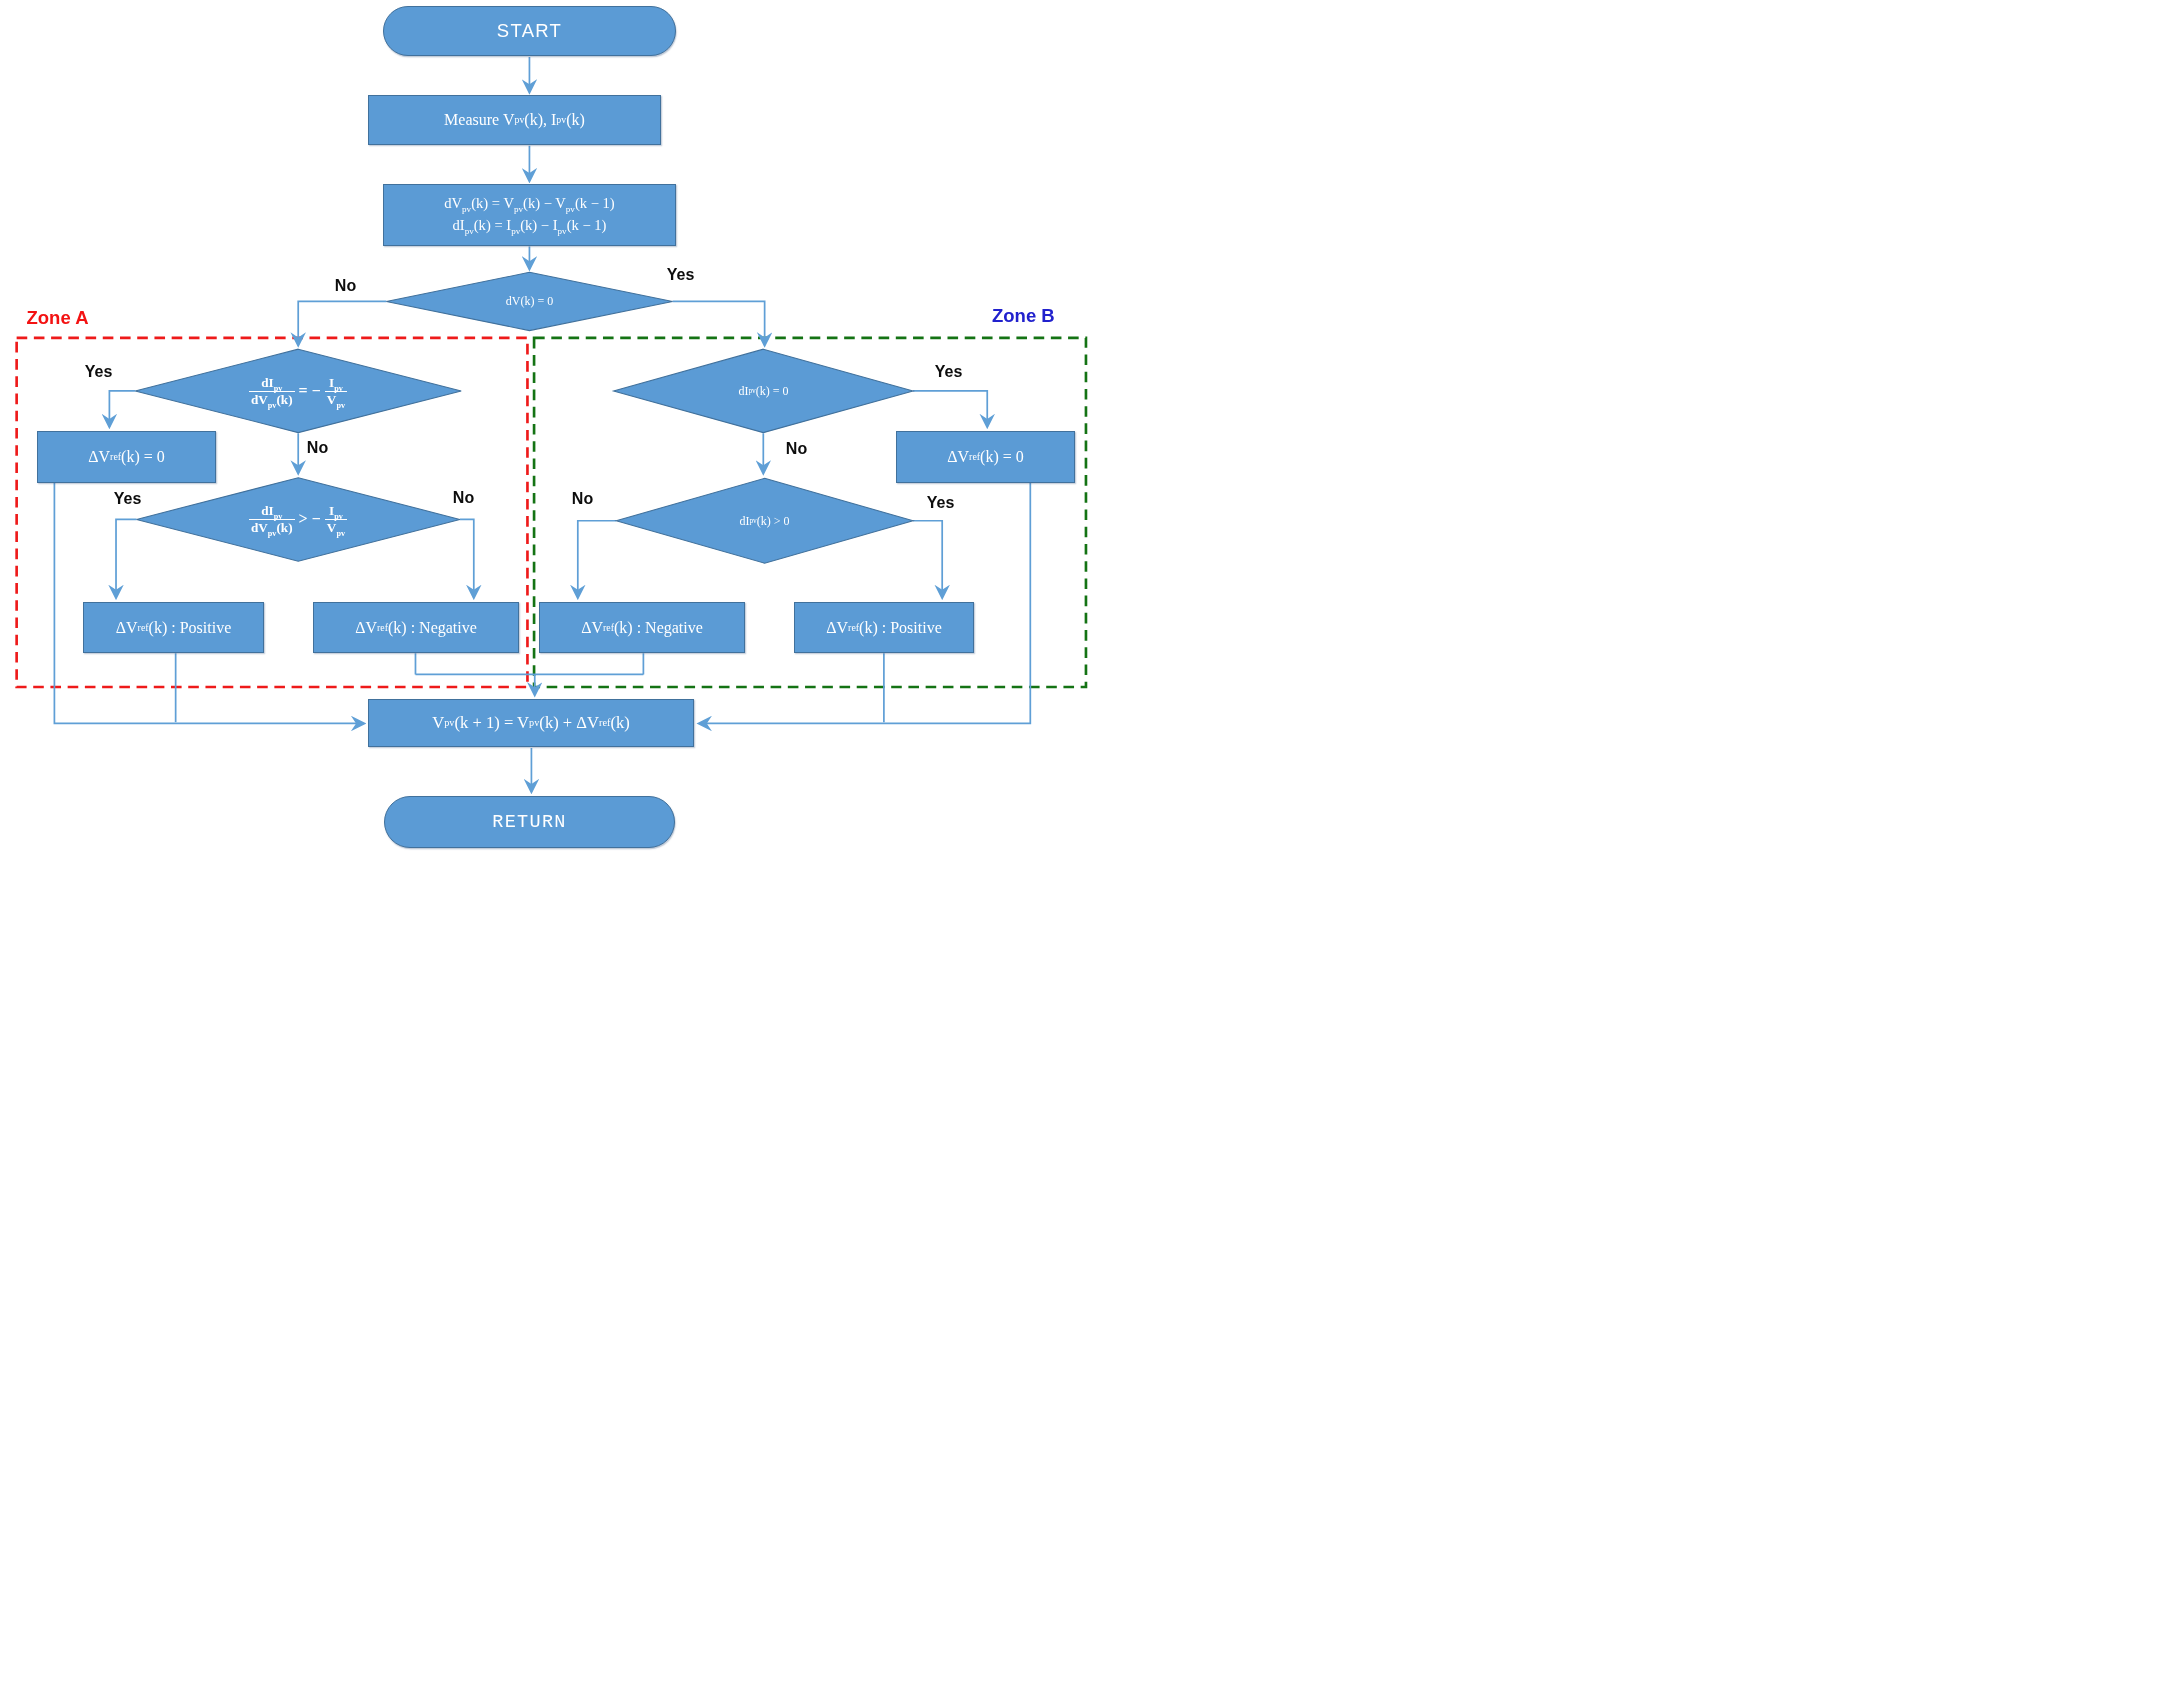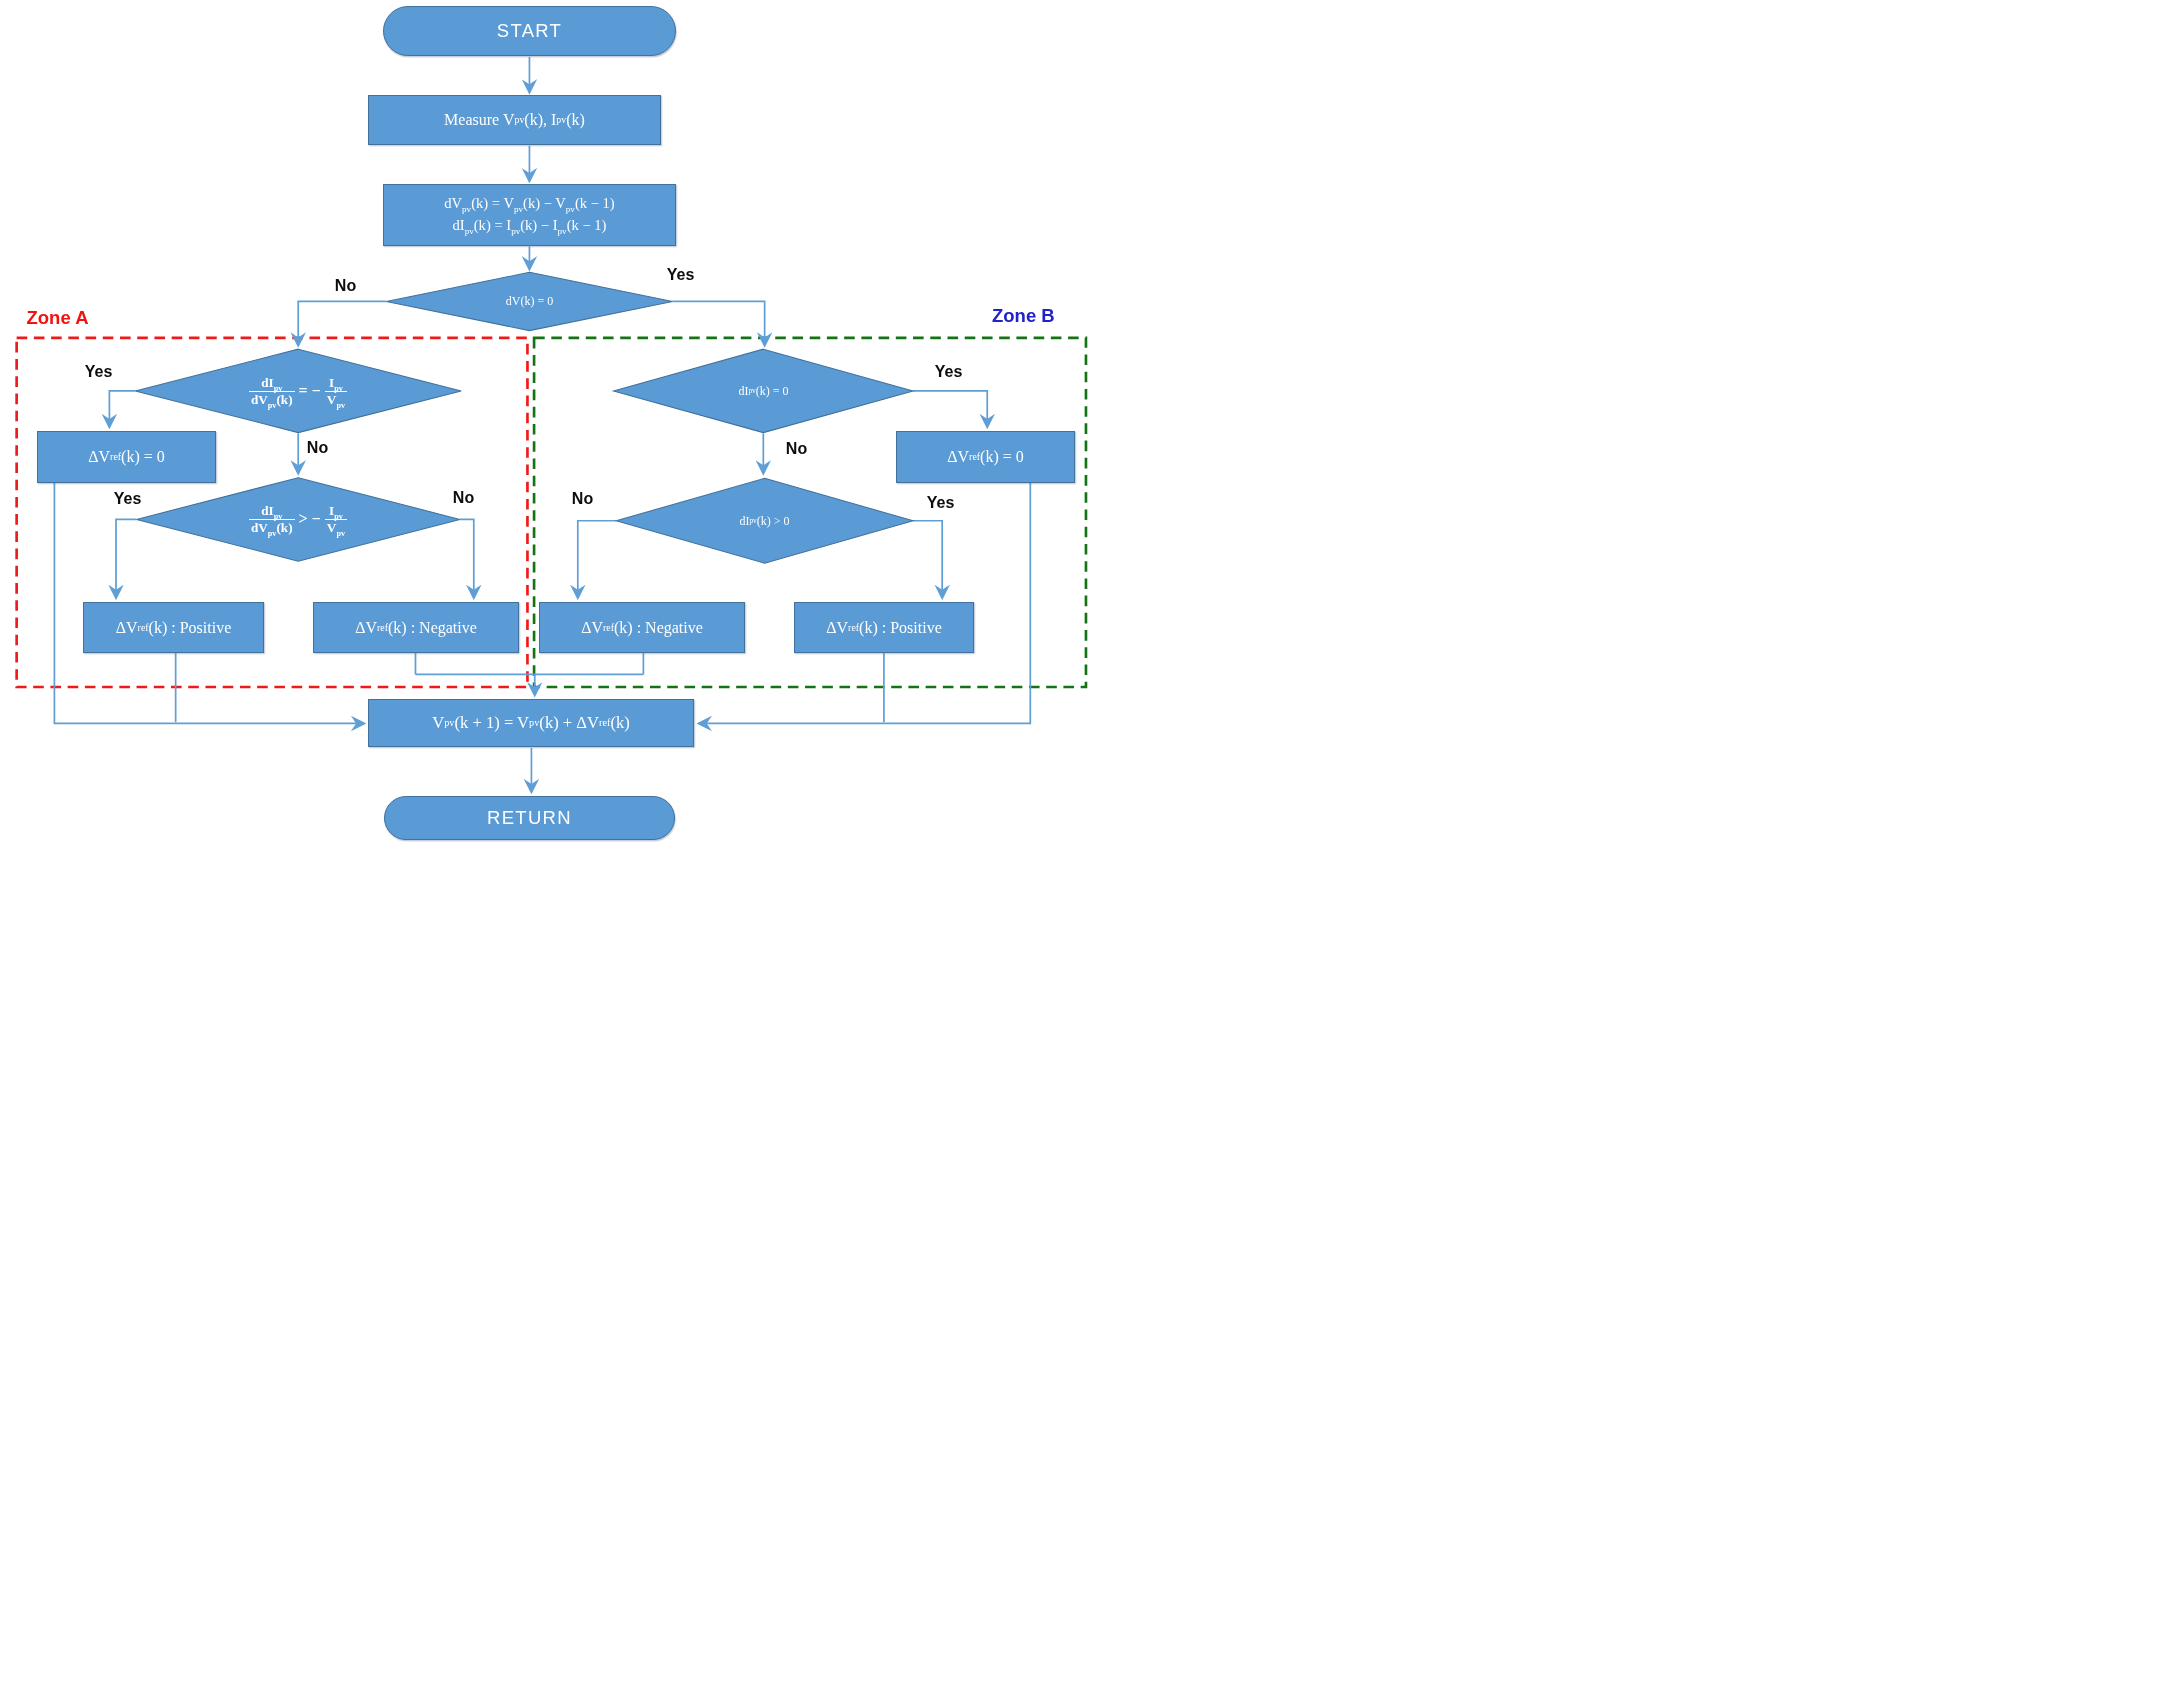--- a/index.html
+++ b/index.html
@@ -120,21 +120,21 @@
 
   <div class="node" style="left:20px;top:431px;width:179px;height:52px;margin-left:17px;">ΔV<sub>ref</sub>(k) = 0</div>
   <div class="node" style="left:83px;top:602px;width:181px;height:51px;">ΔV<sub>ref</sub>(k) : Positive</div>
   <div class="node" style="left:313px;top:602px;width:206px;height:51px;">ΔV<sub>ref</sub>(k) : Negative</div>
 
   <div class="node" style="left:896px;top:431px;width:179px;height:52px;">ΔV<sub>ref</sub>(k) = 0</div>
   <div class="node" style="left:539px;top:602px;width:206px;height:51px;">ΔV<sub>ref</sub>(k) : Negative</div>
   <div class="node" style="left:794px;top:602px;width:180px;height:51px;">ΔV<sub>ref</sub>(k) : Positive</div>
 
   <div class="node update" style="left:368px;top:699px;width:326px;height:48px;">V<sub>pv</sub>(k + 1)  = V<sub>pv</sub>(k) + ΔV<sub>ref</sub>(k)</div>
-  <div class="node terminal" style="left:384px;top:796px;width:291px;height:44px;">RETURN</div>
+  <div class="node terminal" style="left:384px;top:796px;width:291px;height:52px;font-family:Liberation Mono, monospace;">RETURN</div>
 
   <div class="dtext" style="left:430px;top:289px;width:199px;height:24px;">dV(k) = 0</div>
 
   <div class="dtext fracwrap" style="left:179px;top:356px;width:238px;height:70px;">
     <span class="frac">
       <span class="num">dI<sub>pv</sub></span>
       <span class="den">dV<sub>pv</sub>(k)</span>
     </span>
     <span class="rel">=</span>
     <span class="sign">−</span>

